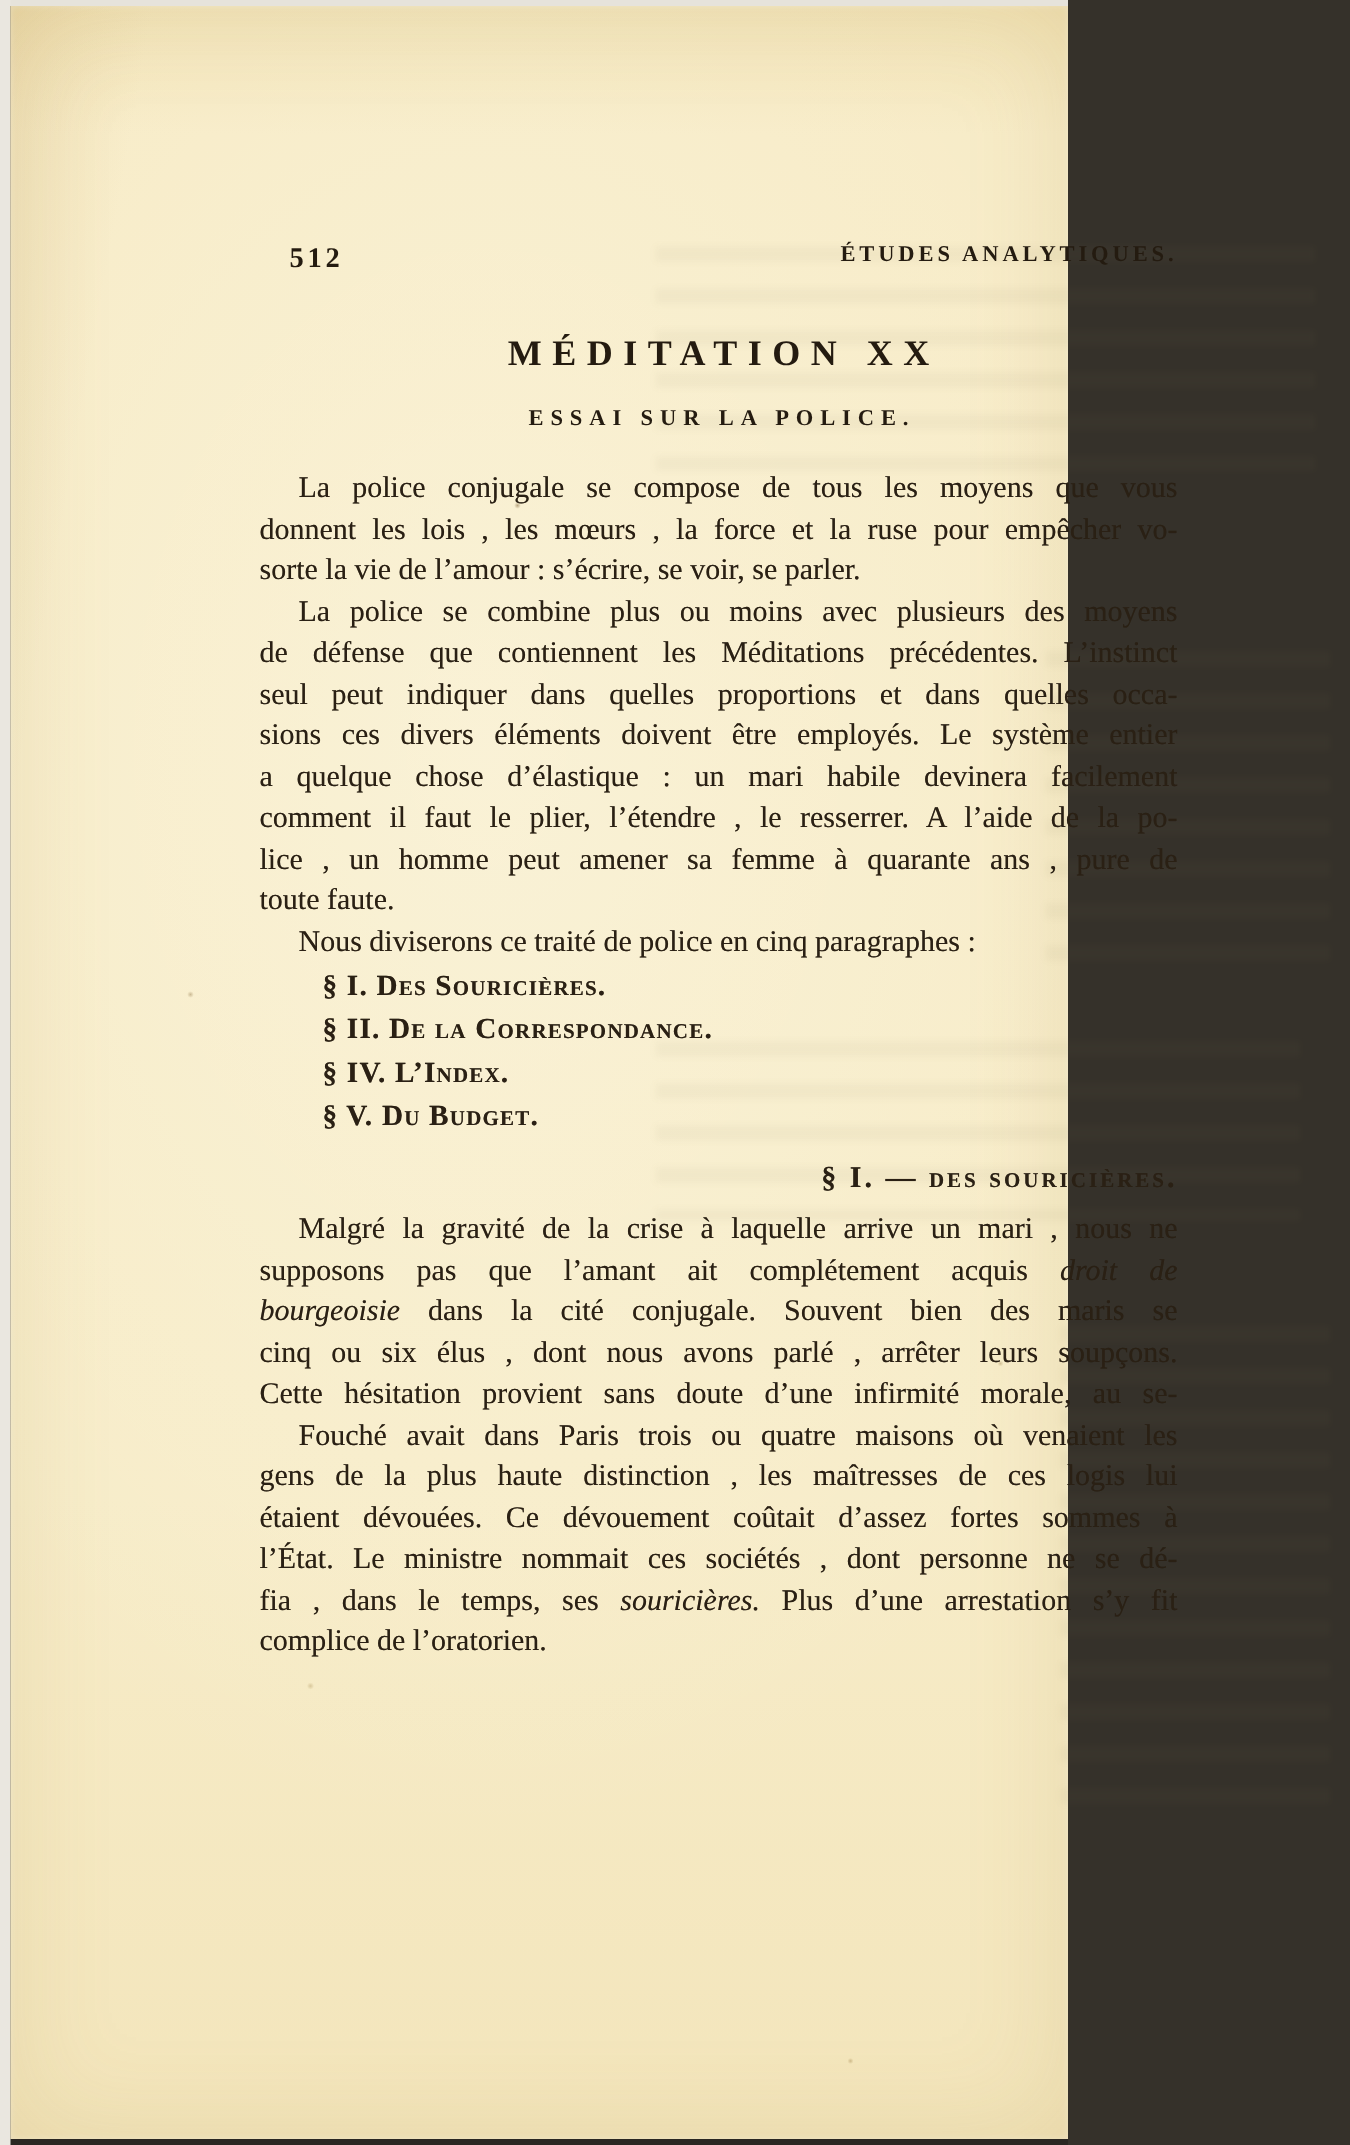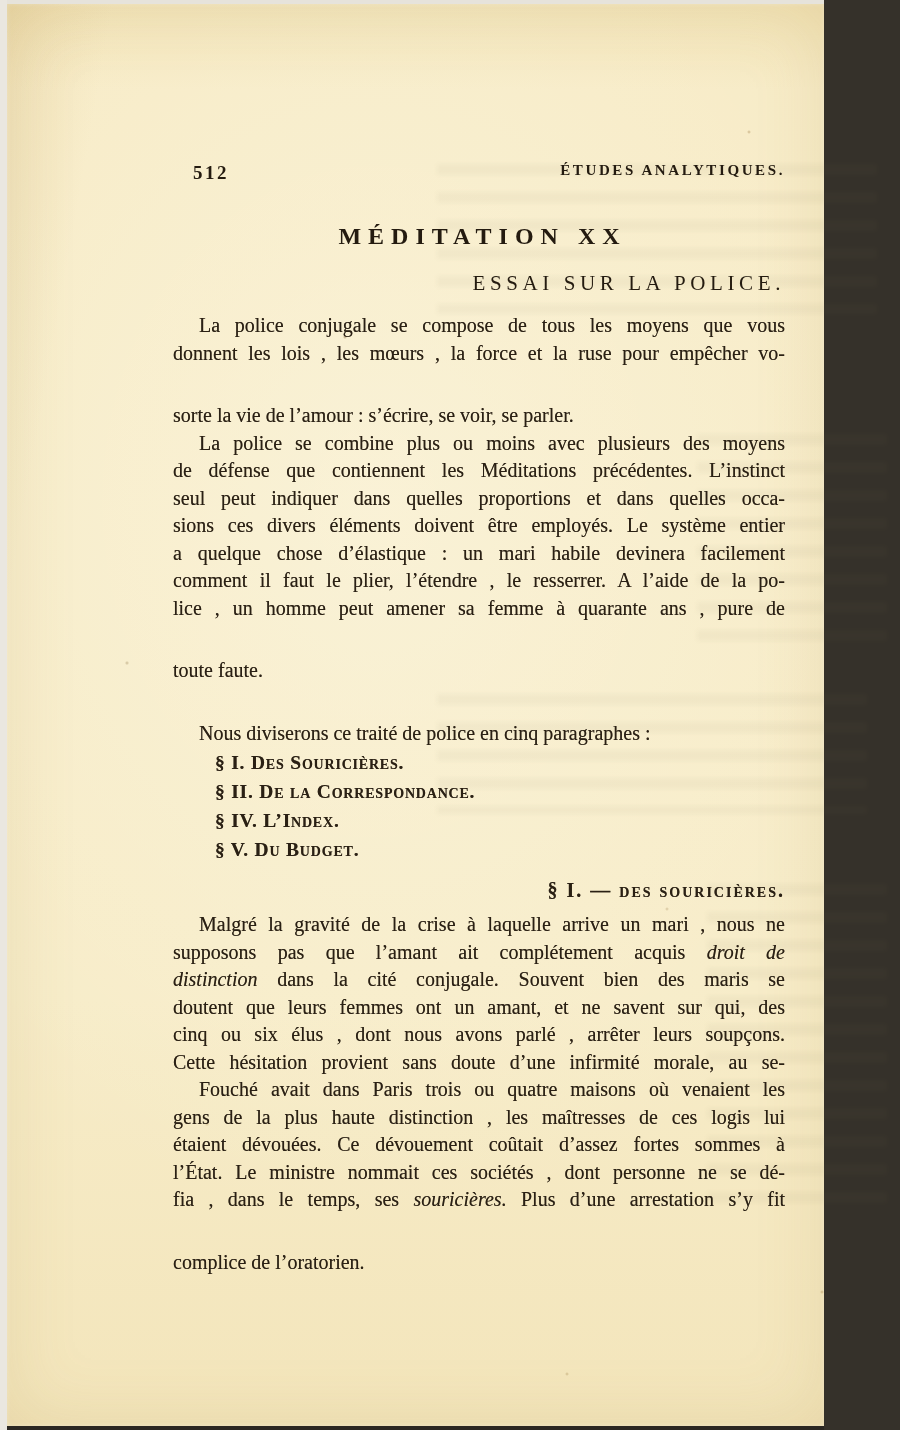--- a/index.html
+++ b/index.html
@@ -1,18 +1,18 @@
 <!DOCTYPE html>
 <html lang="fr"><head>
 <meta charset="utf-8">
 <style>
   html,body{margin:0;padding:0;}
   body{width:900px;height:1430px;overflow:hidden;background:#35312a;
        font-family:"Liberation Serif","DejaVu Serif",serif;}
-  .scan{position:relative;width:824px;height:1430px;background:#2b2722;}
+  .scan{position:relative;width:712px;height:1430px;background:#2b2722;}
   .edge-left{position:absolute;left:0;top:0;bottom:0;width:7px;background:#eae7e0;}
   .edge-top{position:absolute;left:0;top:0;right:0;height:4px;background:#e6e3db;}
   .paper{position:absolute;left:7px;top:4px;right:0;bottom:4px;
     background:
       radial-gradient(120% 85% at 45% 35%, rgba(255,253,242,0.35) 0%, rgba(255,253,242,0) 60%),
       linear-gradient(100deg, rgba(210,180,118,0.22) 0%, rgba(255,255,255,0) 10%),
       linear-gradient(180deg,#f2e3b6 0%, #f7ebc6 6%, #f7ecc8 70%, #f3e5bb 100%);
     box-shadow:inset 0 0 70px rgba(170,135,60,0.16), inset 0 0 5px rgba(255,255,255,0.35);}
   .speckles{position:absolute;inset:0;pointer-events:none;background-image:
     radial-gradient(circle 1.5px at 338px 333px, rgba(110,80,35,.45), transparent 2.2px),
@@ -30,27 +30,27 @@
   .ghost.g3{top:690px;left:430px;width:430px;height:120px;}
   .ghost.g4{top:880px;left:700px;width:180px;height:330px;}
 
   .sheet{position:absolute;inset:0;color:#2a2014;}
   .col{position:absolute;left:166px;width:612px;top:0;}
   .pg-header{position:absolute;top:158px;left:0;right:0;height:26px;}
   .pagenum{position:absolute;left:20px;top:0;font-size:19px;letter-spacing:2.5px;font-weight:bold;color:#241b10;}
   .running{display:block;text-align:right;font-size:15px;font-weight:bold;letter-spacing:2.6px;text-indent:2.6px;color:#241b10;}
   .title{position:absolute;top:219px;left:0;right:0;text-align:center;font-size:24px;font-weight:bold;
          letter-spacing:7px;text-indent:7px;color:#241b10;}
-  .subtitle{position:absolute;top:267px;left:0;right:0;text-align:right;font-size:21px;font-weight:normal;
+  .subtitle{position:absolute;top:267px;left:0;right:0;text-align:center;font-size:15px;font-weight:bold;
             letter-spacing:4.6px;text-indent:4.6px;color:#241b10;}
   .body{position:absolute;top:308px;left:0;right:0;font-size:20px;line-height:27.5px;
         text-shadow:0 0 .4px rgba(42,32,20,.55);}
   .para{margin:0;}
   .line{text-align:justify;text-align-last:justify;overflow:hidden;white-space:normal;height:27.5px;}
-  .line.last{text-align-last:auto;margin-top:35px;}
+  .line.last{text-align-last:auto;}
   .line.indent{padding-left:26px;}
   .it{font-style:italic;}
   .toc-list{margin:1px 0 0 0;padding-left:42px;font-variant:small-caps;font-weight:600;
             font-size:19.5px;line-height:29px;letter-spacing:.8px;}
   .section-heading{margin-top:13px;margin-bottom:7px;text-align:right;font-variant:small-caps;
             font-weight:600;font-size:20px;letter-spacing:2px;text-indent:2px;line-height:27px;}
 </style>
 </head>
 <body>
 
@@ -98,22 +98,21 @@
             <div class="toc-list">
               <div class="toc-item">§ I. Des Souricières.</div>
               <div class="toc-item">§ II. De la Correspondance.</div>
               <div class="toc-item">§ IV. L’Index.</div>
               <div class="toc-item">§ V. Du Budget.</div>
             </div>
             <div class="section-heading">§ I. — des souricières.</div>
             <div class="para">
               <div class="line indent"><span>Malgré la gravité de la crise à laquelle arrive un mari , nous ne</span></div>
               <div class="line"><span>supposons pas que l’amant ait complétement acquis </span><span class="it">droit de</span></div>
-              <div class="line"><span class="it">distinction</span><span> dans la cité conjugale. Souvent bien des maris se</span></div>
-              <div class="line"><span>doutent que leurs femmes ont un amant, et ne savent sur qui, des</span></div>
+              <div class="line"><span class="it">bourgeoisie</span><span> dans la cité conjugale. Souvent bien des maris se</span></div>
               <div class="line"><span>cinq ou six élus , dont nous avons parlé , arrêter leurs soupçons.</span></div>
               <div class="line"><span>Cette hésitation provient sans doute d’une infirmité morale, au se-</span></div>
             </div>
             <div class="para">
               <div class="line indent"><span>Fouché avait dans Paris trois ou quatre maisons où venaient les</span></div>
               <div class="line"><span>gens de la plus haute distinction , les maîtresses de ces logis lui</span></div>
               <div class="line"><span>étaient dévouées. Ce dévouement coûtait d’assez fortes sommes à</span></div>
               <div class="line"><span>l’État. Le ministre nommait ces sociétés , dont personne ne se dé-</span></div>
               <div class="line"><span>fia , dans le temps, ses </span><span class="it">souricières.</span><span> Plus d’une arrestation s’y fit</span></div>
               <div class="line last"><span>complice de l’oratorien.</span></div>

